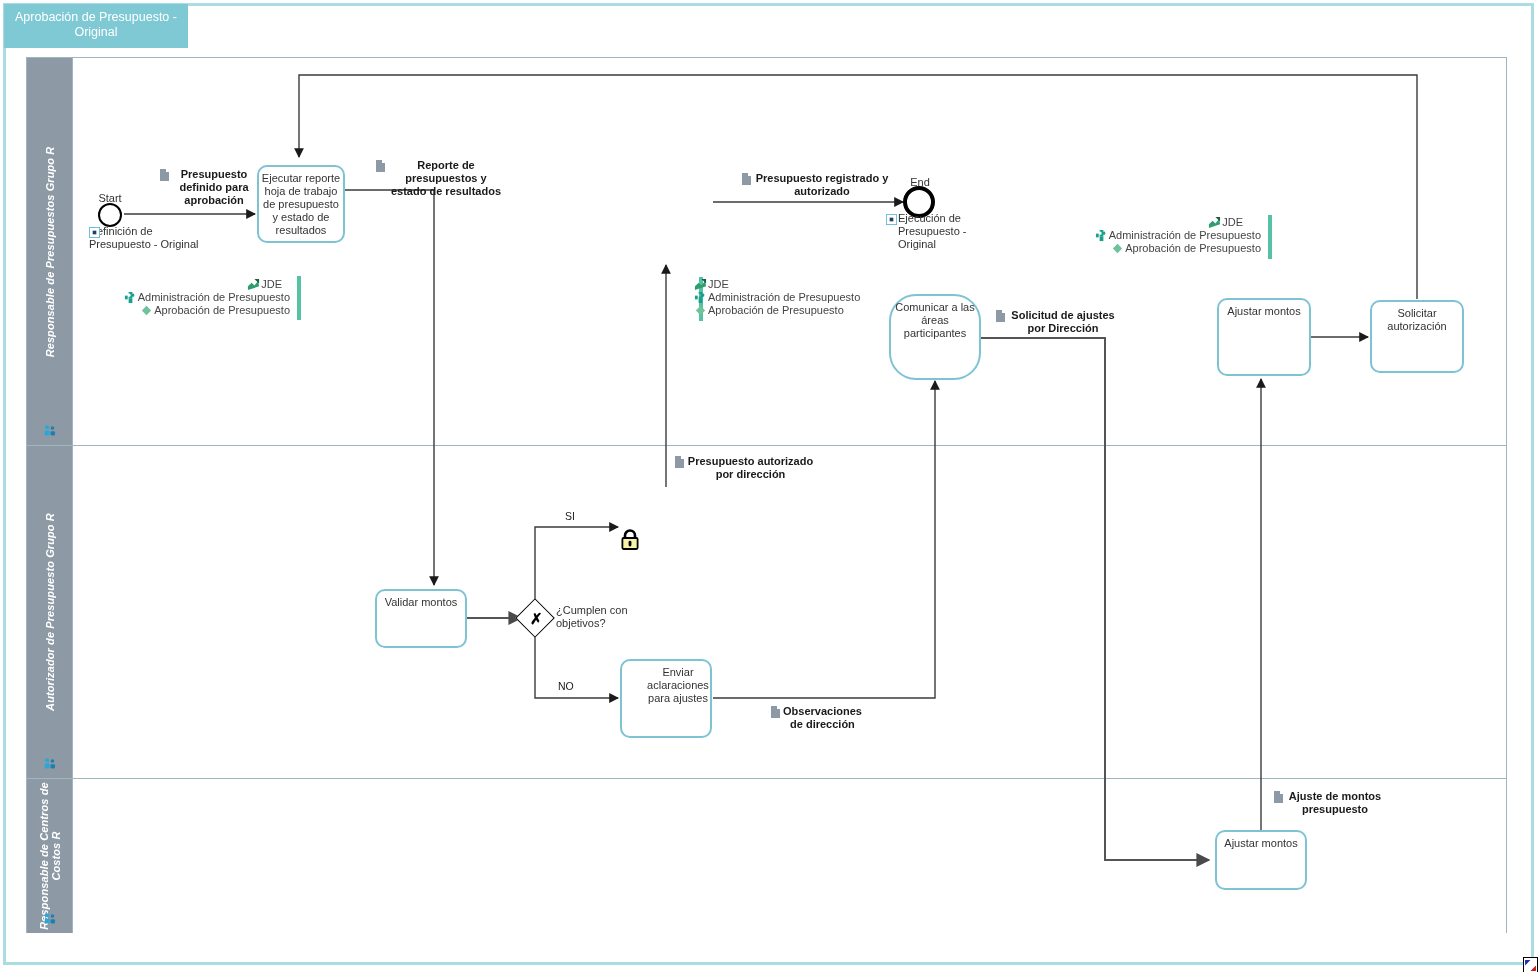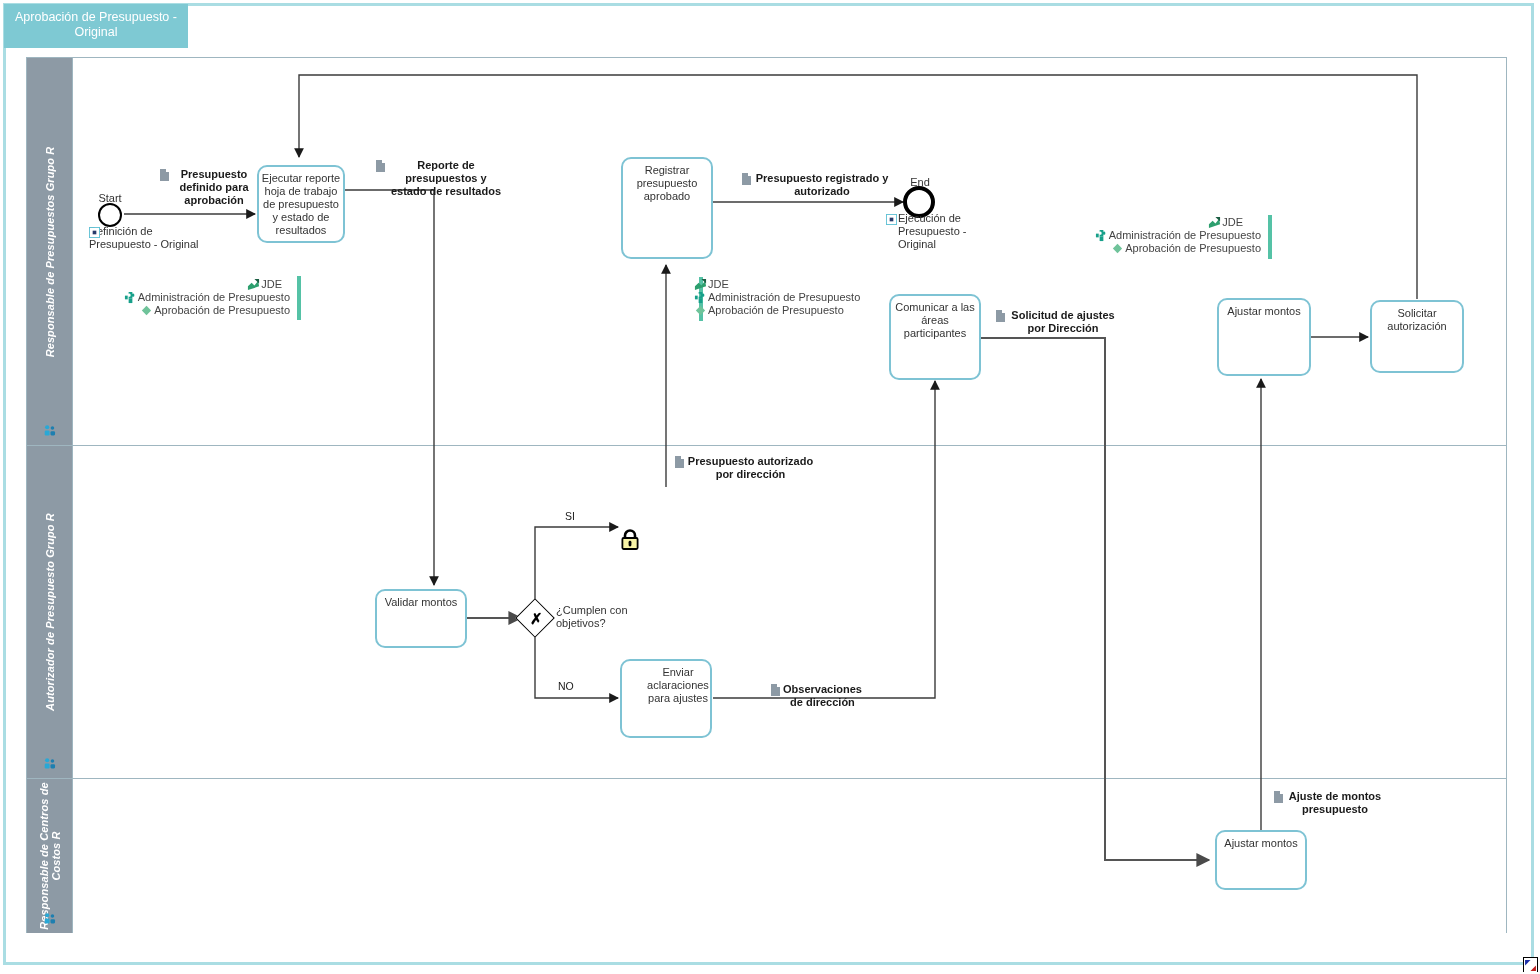--- a/index.html
+++ b/index.html
@@ -337,23 +337,22 @@
   <div class="event-link" style="left:886px; top:212px; width:110px; padding-left:12px;">
     <svg style="position:absolute; left:0; top:2px; width:11px; height:11px;" viewBox="0 0 12 12">
       <rect x="0.5" y="0.5" width="11" height="11" fill="#ffffff" stroke="#5ec0d4"></rect>
       <rect x="4" y="4" width="4" height="4" fill="#273a6b"></rect>
     </svg>
     <span>Ejecución de Presupuesto - Original</span>
   </div>
 
   <div class="task" style="left:257px; top:165px; width:88px; height:78px;">Ejecutar reporte hoja de trabajo de presupuesto y estado de resultados</div>
 
-  <div class="task" style="left:621px; top:157px; width:92px; height:102px;">Registrar presupuesto aprobado</div>
-
-  <div class="task" style="left:889px; top:294px; width:92px; height:86px;">Comunicar a las áreas participantes</div>
+
+  <div class="task" style="left:889px; top:294px; width:92px; height:86px;border-radius:27px;">Comunicar a las áreas participantes</div>
 
   <div class="task" style="left:1217px; top:298px; width:94px; height:78px;">Ajustar montos</div>
 
   <div class="task" style="left:1370px; top:300px; width:94px; height:73px;">Solicitar autorización</div>
 
   <div class="task" style="left:375px; top:589px; width:92px; height:59px;">Validar montos</div>
 
   <svg class="lock" style="left:620px; top:529px;" viewBox="0 0 20 22">
     <path d="M5 9 V6.5 a5 5 0 0 1 10 0 V9" fill="none" stroke="#000000" stroke-width="2.6"></path>
     <rect x="2.4" y="9" width="15.2" height="11" rx="1.2" fill="#f7f3a6" stroke="#000000" stroke-width="1.8"></rect>
@@ -388,21 +387,21 @@
   <div class="data-obj" style="left:996px; top:309px; width:122px;">
     <span class="doc-icon"></span>
     <span class="doc-text">Solicitud de ajustes por Dirección</span>
   </div>
 
   <div class="data-obj" style="left:675px; top:455px; width:139px;">
     <span class="doc-icon"></span>
     <span class="doc-text">Presupuesto autorizado por dirección</span>
   </div>
 
-  <div class="data-obj" style="left:771px; top:683px; width:90px;">
+  <div class="data-obj" style="left:771px; top:705px; width:90px;">
     <span class="doc-icon"></span>
     <span class="doc-text">Observaciones de dirección</span>
   </div>
 
   <div class="data-obj" style="left:1274px; top:790px; width:110px;">
     <span class="doc-icon"></span>
     <span class="doc-text">Ajuste de montos presupuesto</span>
   </div>
 
   <div class="sys-bar" style="left:297px; top:276px; height:44px;"></div>

